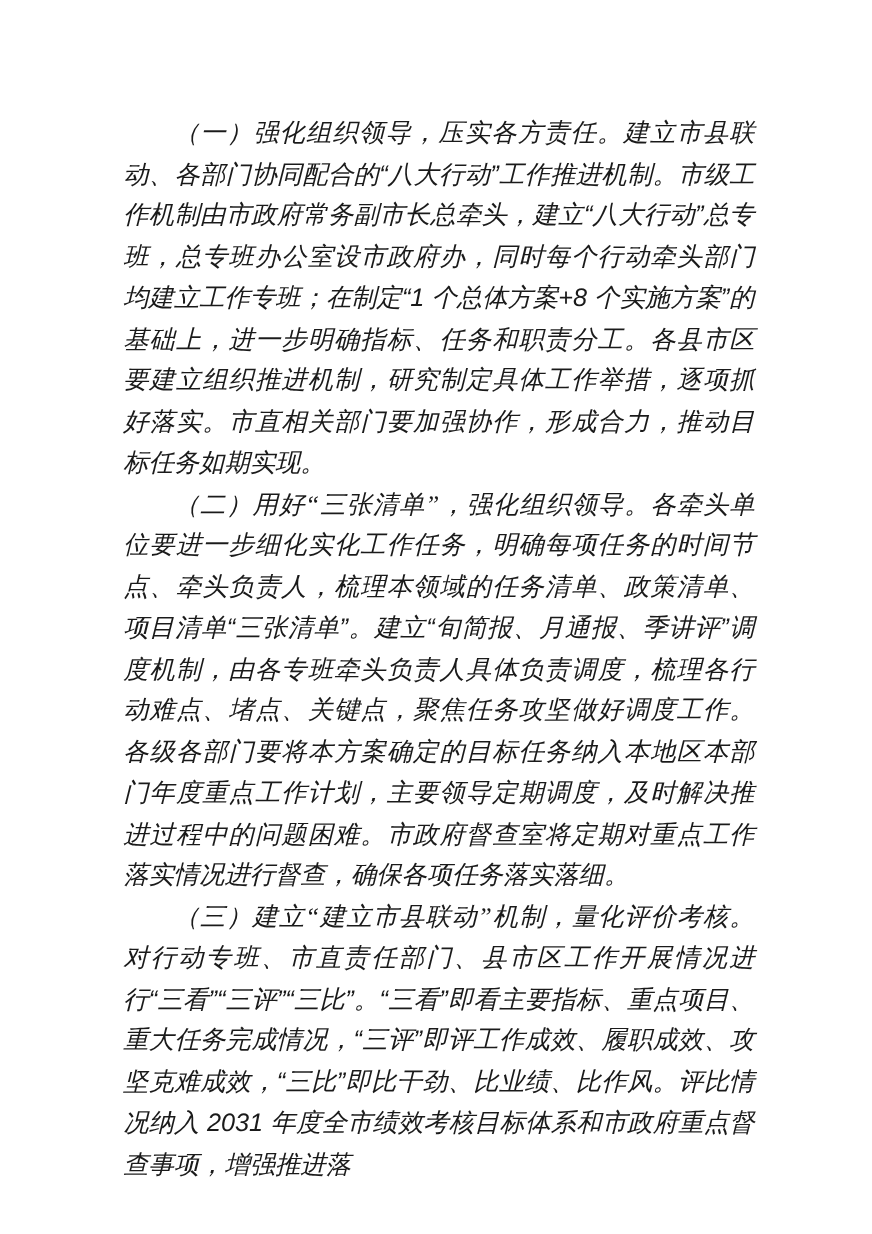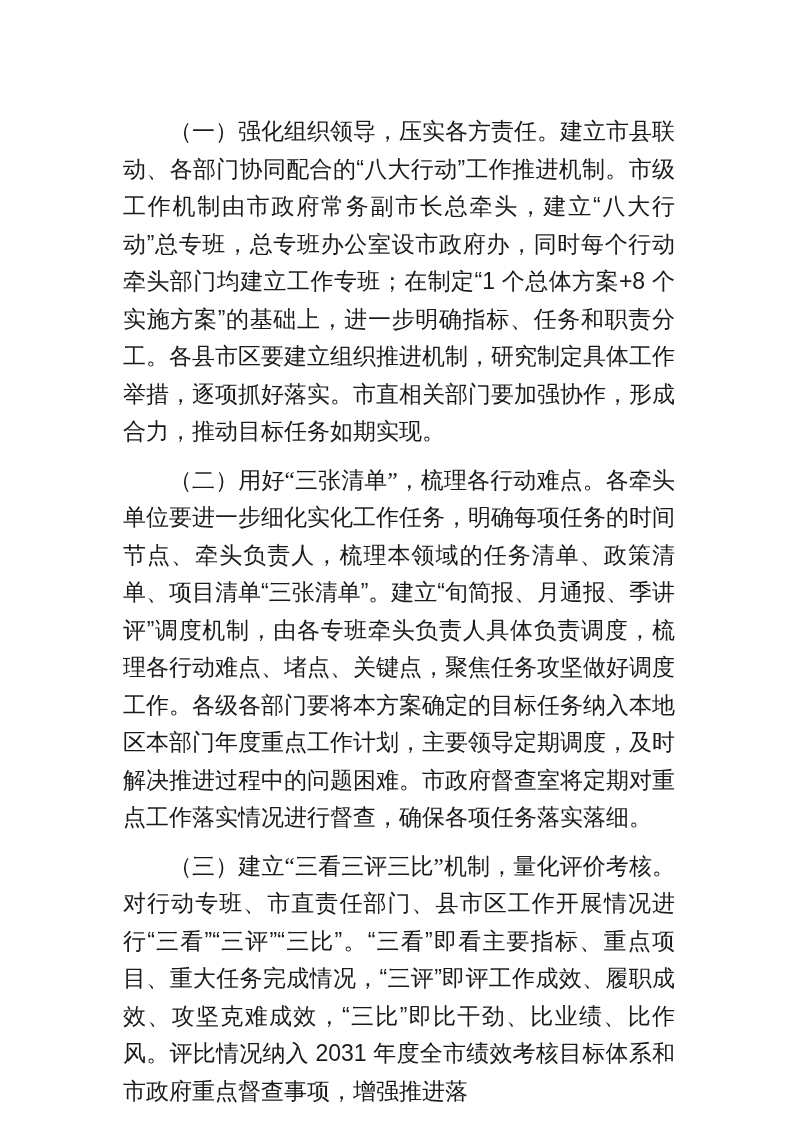--- a/index.html
+++ b/index.html
@@ -19,40 +19,41 @@
     left: 112px;
     top: 102px;
     width: 574px;
     font-size: 23px;
     line-height: 37.5px;
     text-align: justify;
     text-justify: inter-ideograph;
     color: #1a1a1a;
   }
   .para {
-    margin: 11px;
+    margin: 0;
     padding: 0;
     text-indent: 2em;
     font-family: "Liberation Sans", "DejaVu Sans", sans-serif;
     font-weight: 400;
+    font-style: italic;
   }
   .para-heading {
     font-family: "Liberation Serif", "DejaVu Serif", serif;
     font-weight: 500;
   }
   .para-body {
     font-family: "Liberation Sans", "DejaVu Sans", sans-serif;
   }
 </style>
 </head>
 <body>
 
 <div class="page">
   <div class="content">
 
     <p class="para"><span class="para-heading">（一）强化组织领导，压实各方责任。</span><span class="para-body">建立市县联动、各部门协同配合的“八大行动”工作推进机制。市级工作机制由市政府常务副市长总牵头，建立“八大行动”总专班，总专班办公室设市政府办，同时每个行动牵头部门均建立工作专班；在制定“1 个总体方案+8 个实施方案”的基础上，进一步明确指标、任务和职责分工。各县市区要建立组织推进机制，研究制定具体工作举措，逐项抓好落实。市直相关部门要加强协作，形成合力，推动目标任务如期实现。</span></p>
 
-    <p class="para"><span class="para-heading">（二）用好“三张清单”，梳理各行动难点。</span><span class="para-body">各牵头单位要进一步细化实化工作任务，明确每项任务的时间节点、牵头负责人，梳理本领域的任务清单、政策清单、项目清单“三张清单”。建立“旬简报、月通报、季讲评”调度机制，由各专班牵头负责人具体负责调度，梳理各行动难点、堵点、关键点，聚焦任务攻坚做好调度工作。各级各部门要将本方案确定的目标任务纳入本地区本部门年度重点工作计划，主要领导定期调度，及时解决推进过程中的问题困难。市政府督查室将定期对重点工作落实情况进行督查，确保各项任务落实落细。</span></p>
+    <p class="para"><span class="para-heading">（二）用好“三张清单”，强化组织领导。</span><span class="para-body">各牵头单位要进一步细化实化工作任务，明确每项任务的时间节点、牵头负责人，梳理本领域的任务清单、政策清单、项目清单“三张清单”。建立“旬简报、月通报、季讲评”调度机制，由各专班牵头负责人具体负责调度，梳理各行动难点、堵点、关键点，聚焦任务攻坚做好调度工作。各级各部门要将本方案确定的目标任务纳入本地区本部门年度重点工作计划，主要领导定期调度，及时解决推进过程中的问题困难。市政府督查室将定期对重点工作落实情况进行督查，确保各项任务落实落细。</span></p>
 
-    <p class="para"><span class="para-heading">（三）建立“三看三评三比”机制，量化评价考核。</span><span class="para-body">对行动专班、市直责任部门、县市区工作开展情况进行“三看”“三评”“三比”。“三看”即看主要指标、重点项目、重大任务完成情况，“三评”即评工作成效、履职成效、攻坚克难成效，“三比”即比干劲、比业绩、比作风。评比情况纳入 2031 年度全市绩效考核目标体系和市政府重点督查事项，增强推进落</span></p>
+    <p class="para"><span class="para-heading">（三）建立“建立市县联动”机制，量化评价考核。</span><span class="para-body">对行动专班、市直责任部门、县市区工作开展情况进行“三看”“三评”“三比”。“三看”即看主要指标、重点项目、重大任务完成情况，“三评”即评工作成效、履职成效、攻坚克难成效，“三比”即比干劲、比业绩、比作风。评比情况纳入 2031 年度全市绩效考核目标体系和市政府重点督查事项，增强推进落</span></p>
 
   </div>
 </div>
 
 </body></html>

